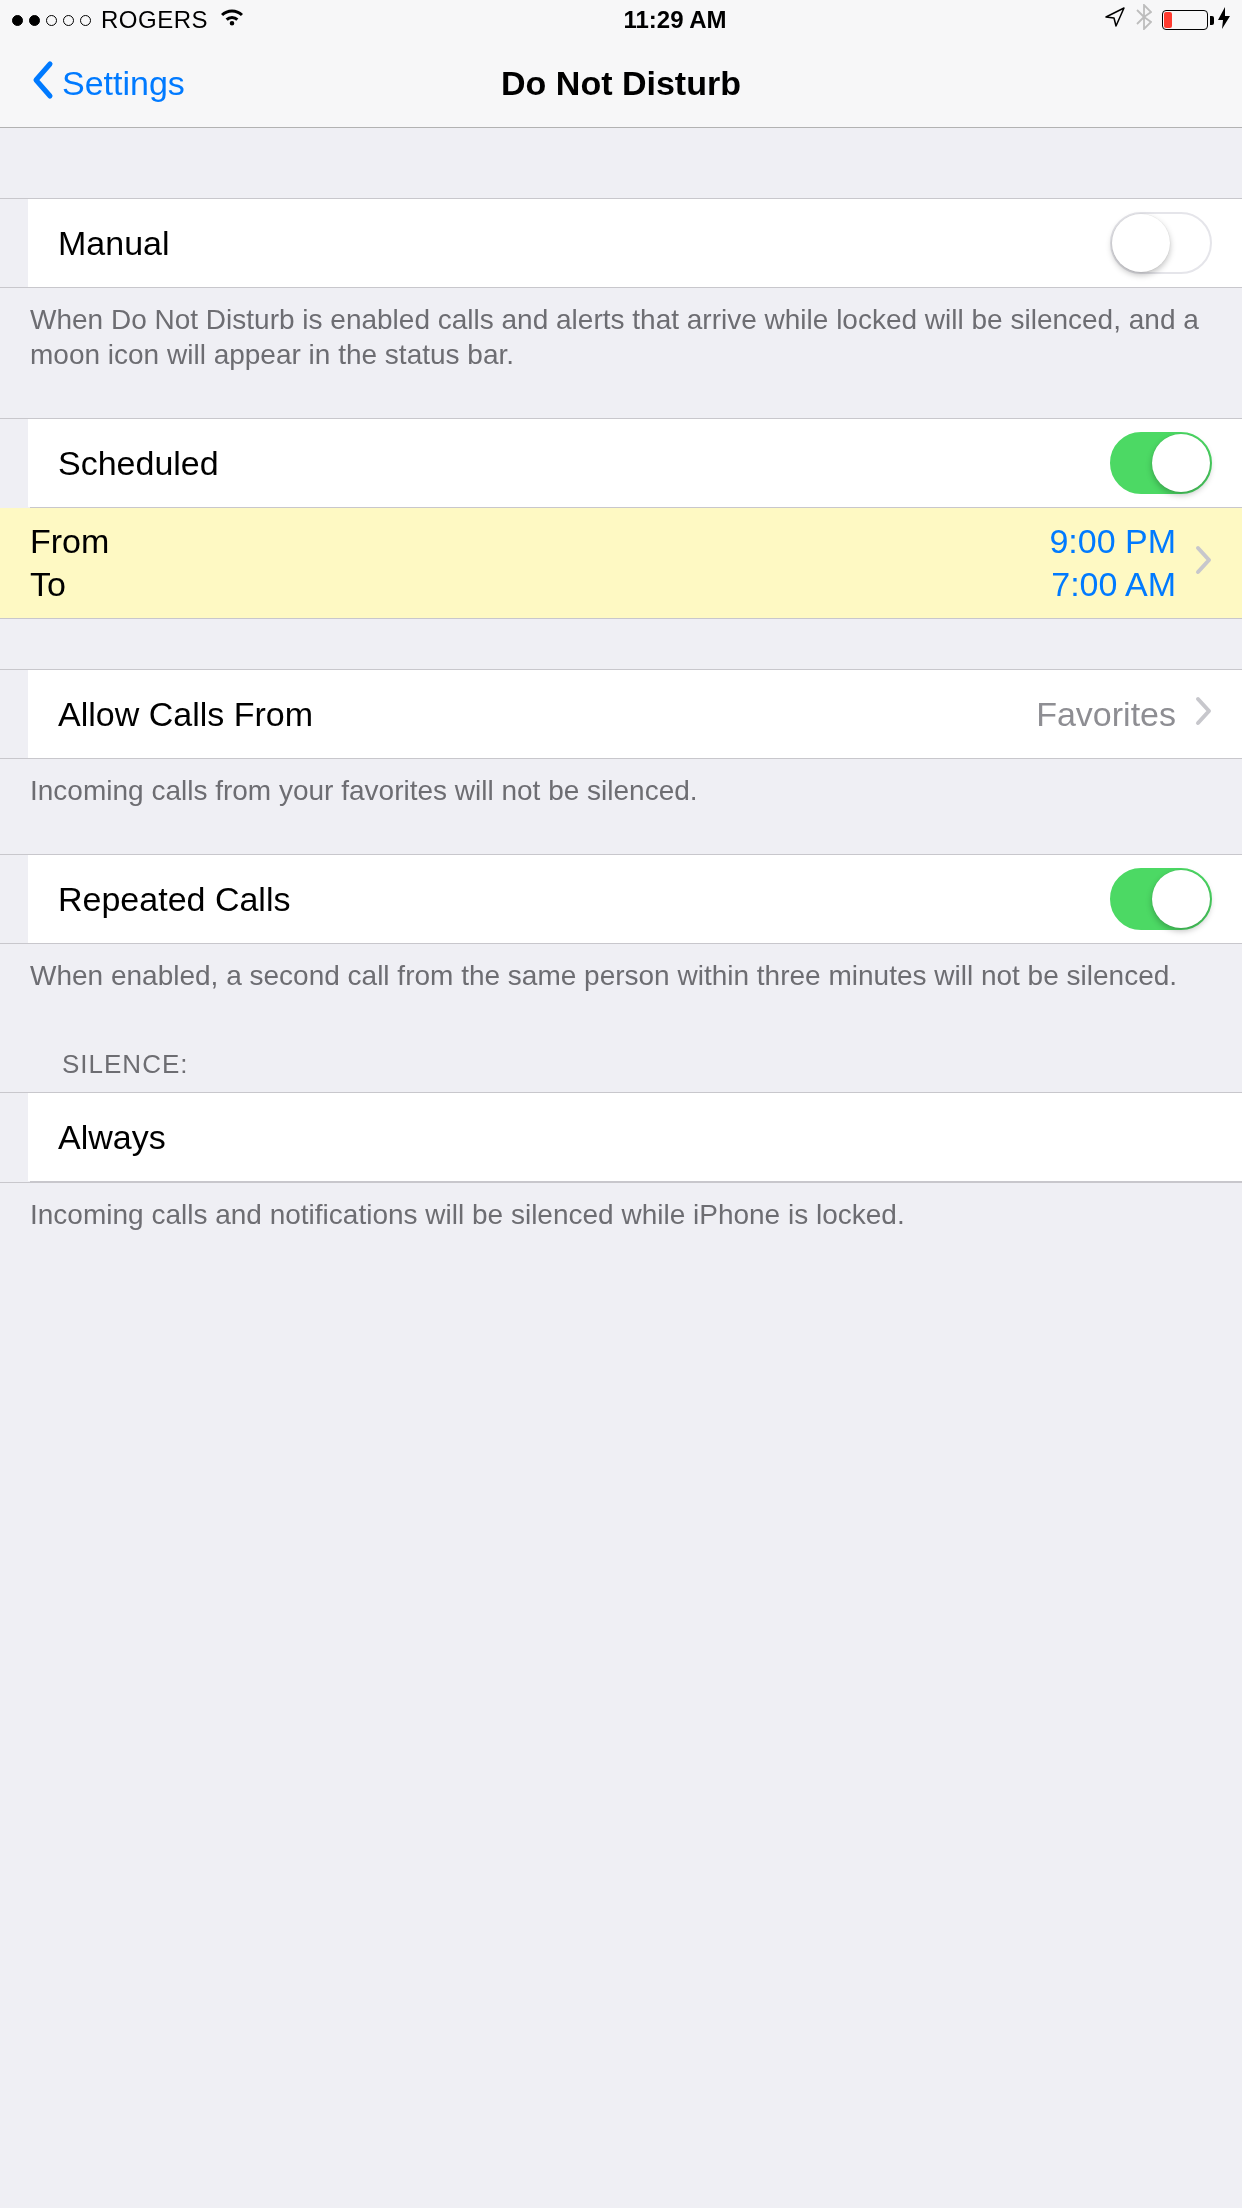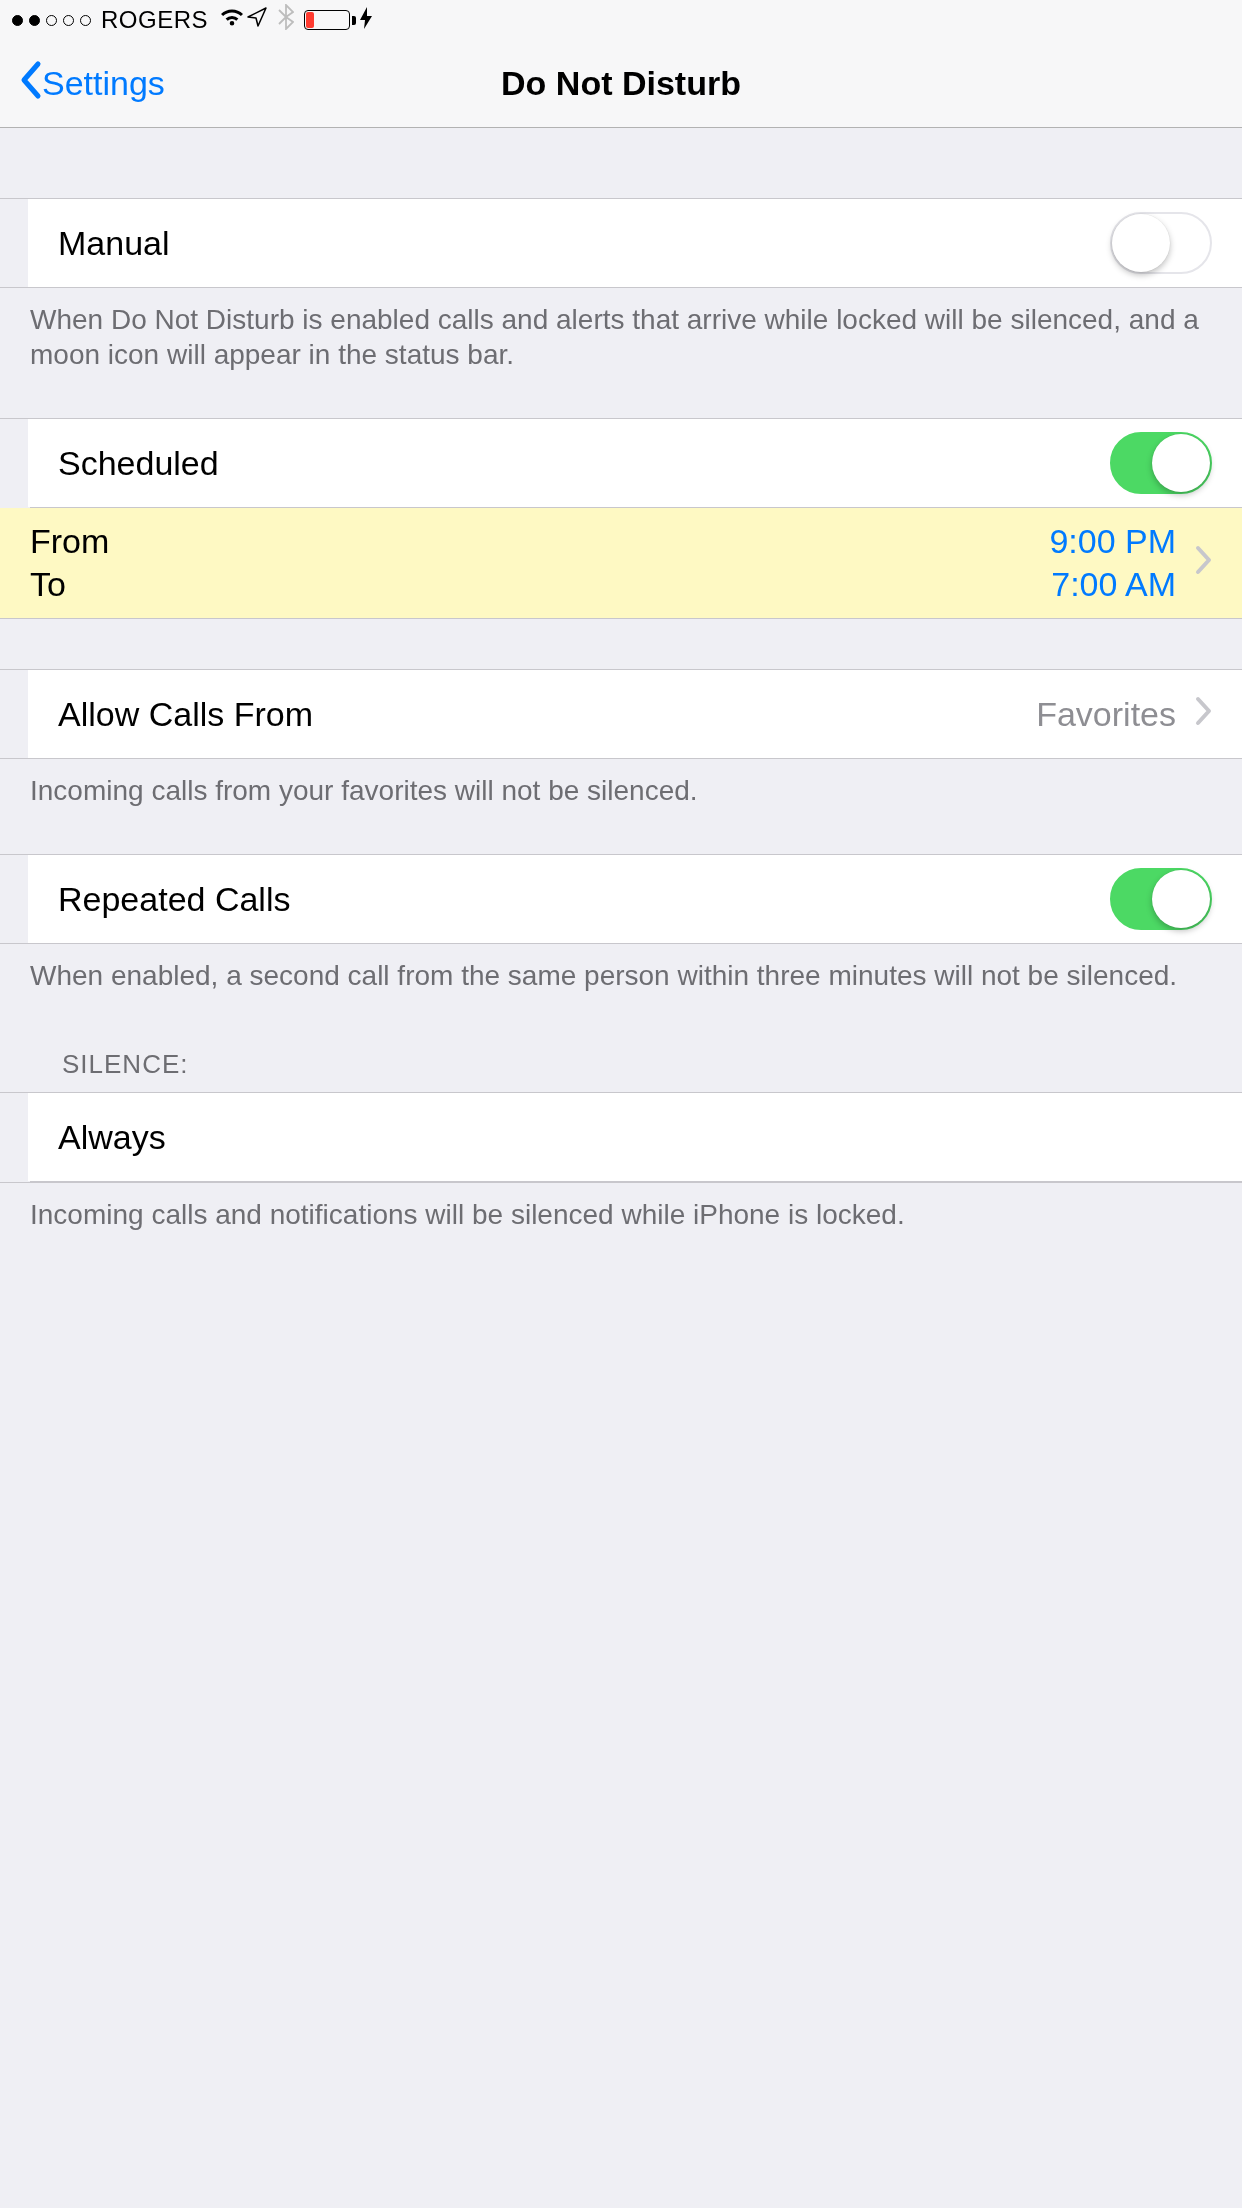--- a/index.html
+++ b/index.html
@@ -41,21 +41,22 @@
     border-bottom: 1px solid #b2b2b2;
     display: flex;
     align-items: center;
     position: relative;
   }
   .back-btn {
     display: flex;
     align-items: center;
     color: #007aff;
     font-size: 34px;
-    padding-left: 18px;
+    padding-left: 30px;
+    gap: 8px;
   }
   .back-chevron { }
   .nav-title {
     position: absolute;
     left: 0; right: 0;
     text-align: center;
     font-size: 34px;
     font-weight: 600;
     pointer-events: none;
   }
@@ -152,20 +153,21 @@
         <span class="dot"></span>
         <span class="dot"></span>
     </span>
     <span class="carrier">ROGERS</span>
     <span class="wifi-icon">
       <svg width="28" height="22" viewBox="0 0 28 22">
           <path d="M14 19.5a2.3 2.3 0 100-4.6 2.3 2.3 0 000 4.6zm-6.4-6.9a9 9 0 0112.8 0l-2.1 2.1a6 6 0 00-8.6 0l-2.1-2.1zM3 8a15.5 15.5 0 0122 0l-2.1 2.1a12.5 12.5 0 00-17.8 0L3 8z" fill="#000"></path>
         </svg>
     </span>
   </div>
+  <div class="status-center">11:29 AM</div>
   <div class="status-right">
     <span>
       <svg width="22" height="22" viewBox="0 0 22 22">
           <path d="M2 11L20 2l-8 18-2-8-8-1z" fill="none" stroke="#000" stroke-width="1.5" stroke-linejoin="round"></path>
         </svg>
     </span>
     <span style="color:#bdbdbd">
       <svg width="16" height="26" viewBox="0 0 16 26">
           <path d="M8 1v24l7-7-7-5 7-5-7-7zM8 13L1 6m7 7l-7 7" fill="none" stroke="#bdbdbd" stroke-width="1.8"></path>
         </svg>

